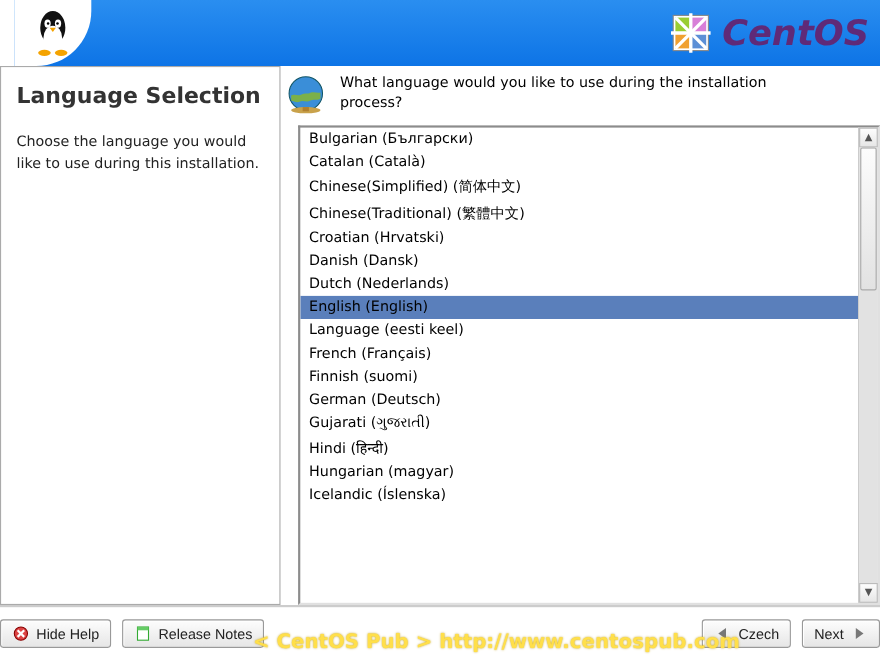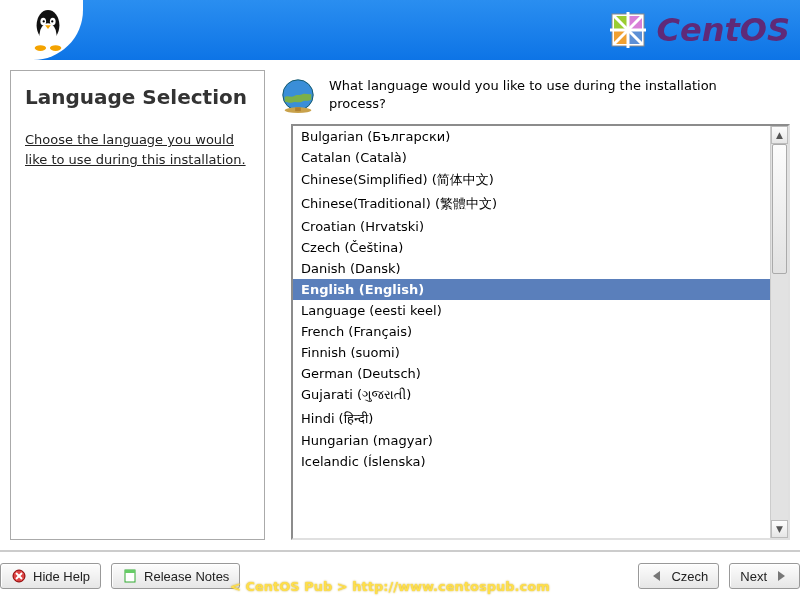--- a/index.html
+++ b/index.html
@@ -19,50 +19,50 @@
   .brand {
     display: flex; align-items: center; gap: 8px; margin-right: 10px;
     color: #5f2a78; font-family: "DejaVu Sans", sans-serif; font-weight: bold; font-size: 32px;
     font-style: italic;
   }
   .brand-logo { width: 40px; height: 40px; }
 
   
   .main {
     height: calc(600px - 60px - 50px);
-    display: flex; gap: 10px; padding: 10px;
+    display: flex; 
   }
   .sidebar {
     width: 255px; border: 1px solid #aaa; background: #fff;
     padding: 14px;
   }
   .sidebar h1 {
     font-size: 20px; font-weight: bold; color: #333; margin-bottom: 20px;
     line-height: 1.25;
   }
-  .sidebar p { font-size: 13px; line-height: 1.5; color: #222; text-decoration: underline; }
+  .sidebar p { font-size: 13px; line-height: 1.5; color: #222; }
 
   .content { flex: 1; display: flex; flex-direction: column; }
   .prompt-row { display: flex; align-items: center; gap: 12px; margin: 6px 0 10px 4px; }
   .globe { width: 38px; height: 38px; }
   .prompt-text { font-size: 13px; line-height: 1.4; max-width: 420px; }
 
   .listbox-wrap {
     flex: 1; display: flex; border: 2px inset #e0e0e0; background: #fff;
     position: relative; margin-left: 16px;
   }
   .listbox {
     flex: 1; overflow-y: auto;
   }
   .listbox-item {
     padding: 3px 8px; font-size: 13px; cursor: default;
     white-space: nowrap;
   }
   .listbox-item.selected {
-    background: #5a7fbb; color: #ffffff; font-weight: bold;
+    background: #5a7fbb; color: #000000;
   }
   .scrollbar {
     width: 18px; background: #e8e8e8; border-left: 1px solid #ccc;
     display: flex; flex-direction: column;
   }
   .sb-btn {
     height: 18px; background: linear-gradient(#fdfdfd,#e6e6e6);
     border: 1px solid #bbb; font-size: 9px; line-height: 16px; text-align: center;
     color: #555;
   }
@@ -82,21 +82,21 @@
   .btn {
     display: inline-flex; align-items: center; gap: 6px;
     background: linear-gradient(#fdfdfd,#e6e6e6);
     border: 1px solid #999; padding: 4px 10px; font-size: 13px; color: #222;
     border-radius: 3px; cursor: pointer; box-shadow: 1px 1px 0 #fff inset;
   }
   .btn .ico { width: 16px; height: 16px; display: inline-block; }
   .footer .spacer { flex: 1; }
   .footer-mark {
     position: absolute; left: 230px; bottom: 6px;
-    font-size: 13px; font-weight: bold;
+    font-size: 18px; font-weight: bold;
     color: #ffdf4a; text-shadow: 0 0 2px #c0a020;
     pointer-events: none;
   }
 </style>
 </head>
 <body>
 
 <div class="header">
   <div class="penguin">
     <svg class="penguin-svg" viewBox="0 0 40 46">
@@ -148,22 +148,22 @@
       <div class="prompt-text">What language would you like to use during the installation process?</div>
     </div>
 
     <div class="listbox-wrap">
       <div class="listbox" id="listbox">
           <div class="listbox-item">Bulgarian (Български)</div>
           <div class="listbox-item">Catalan (Català)</div>
           <div class="listbox-item">Chinese(Simplified) (简体中文)</div>
           <div class="listbox-item">Chinese(Traditional) (繁體中文)</div>
           <div class="listbox-item">Croatian (Hrvatski)</div>
-          <div class="listbox-item">Czech (Čeština)</div>
           <div class="listbox-item">Danish (Dansk)</div>
+          <div class="listbox-item">Dutch (Nederlands)</div>
           <div class="listbox-item selected">English (English)</div>
           <div class="listbox-item">Language (eesti keel)</div>
           <div class="listbox-item">French (Français)</div>
           <div class="listbox-item">Finnish (suomi)</div>
           <div class="listbox-item">German (Deutsch)</div>
           <div class="listbox-item">Gujarati (ગુજરાતી)</div>
           <div class="listbox-item">Hindi (हिन्दी)</div>
           <div class="listbox-item">Hungarian (magyar)</div>
           <div class="listbox-item">Icelandic (Íslenska)</div>
         </div>

